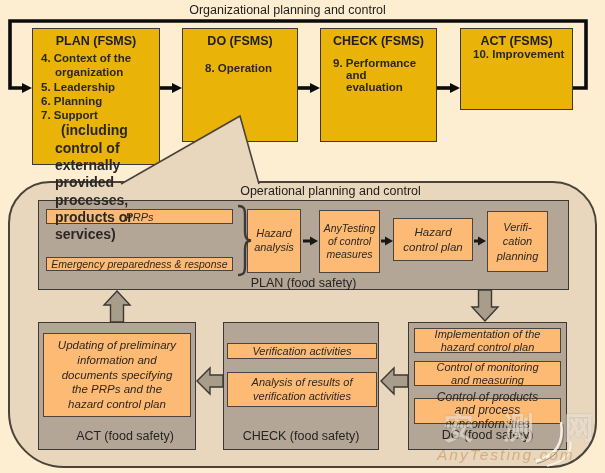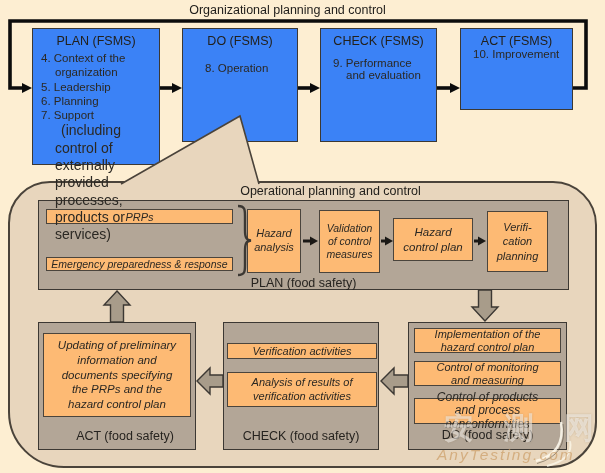--- a/index.html
+++ b/index.html
@@ -1,20 +1,20 @@
 <!DOCTYPE html>
 <html><head>
 <meta charset="utf-8">
 <style>
   html,body{margin:0;padding:0;background:#fdeed2;}
   #stage{position:relative;width:605px;height:473px;background:#fdeed2;overflow:hidden;
          font-family:"Liberation Sans","DejaVu Sans",sans-serif;color:#2b2823;}
   .abs{position:absolute;}
   
-  .pdca{position:absolute;background:#3b82f6;border:1.6px solid #3c3833;box-sizing:border-box;z-index:3;}
+  .pdca{position:absolute;background:#eab308;border:1.6px solid #3c3833;box-sizing:border-box;z-index:3;font-weight:bold;}
   .pdca-head{text-align:center;font-size:12.5px;padding-top:5px;color:#22201c;}
   .pdca-items{font-size:11.5px;line-height:1.24;margin-top:3px;padding:0 4px 0 8px;}
   .pdca-item{padding-left:14px;text-indent:-14px;}
   .pdca-note{font-size:14px;margin-left:6px;}
   .pdca-single{font-size:11.5px;}
   
   #op-panel{position:absolute;left:8px;top:181px;width:589px;height:287px;background:#e8d6bd;
             border:2px solid #4a433a;border-radius:42px 44px 46px 56px;box-sizing:border-box;z-index:1;}
   .op-title{position:absolute;left:228px;top:184px;width:205px;text-align:center;font-size:12.5px;z-index:2;color:#22201c;}
   .dark{position:absolute;background:#b3a697;border:1.8px solid #3c3833;box-sizing:border-box;z-index:2;}
@@ -66,21 +66,21 @@
     <div class="pdca-single" style="padding-left:12px;">10. Improvement</div>
   </div>
 
   <div id="op-panel"></div>
   <div class="op-title">Operational planning and control</div>
 
   <div class="dark" style="left:38px;top:200px;width:531px;height:90px;"></div>
   <div class="light" style="left:46px;top:209px;width:187px;height:15px;font-size:11px;">PRPs</div>
   <div class="light" style="left:46px;top:257px;width:187px;height:14px;font-size:10.5px;">Emergency preparedness &amp; response</div>
   <div class="light" style="left:247px;top:209px;width:54px;height:64px;font-size:11px;line-height:1.25;">Hazard analysis</div>
-  <div class="light" style="left:319px;top:210px;width:61px;height:63px;font-size:10.5px;line-height:1.25;padding:0 3px;">Validation of control measures</div>
+  <div class="light" style="left:319px;top:210px;width:61px;height:63px;font-size:10.5px;line-height:1.25;padding:0 3px;">AnyTesting of control measures</div>
   <div class="light" style="left:393px;top:218px;width:80px;height:43px;font-size:11.5px;line-height:1.25;padding:0 4px;">Hazard control plan</div>
   <div class="light" style="left:487px;top:211px;width:61px;height:61px;font-size:11px;line-height:1.3;padding:0 2px;">Verifi-cation planning</div>
   <div class="fs-label" style="left:38px;top:276px;width:531px;">PLAN (food safety)</div>
 
   <div class="dark" style="left:38px;top:322px;width:158px;height:128px;"></div>
   <div class="light" style="left:43px;top:333px;width:148px;height:84px;font-size:11.5px;line-height:1.28;padding:0 10px;">Updating of preliminary information and documents specifying the PRPs and the hazard control plan</div>
   <div class="fs-label" style="left:30px;top:429px;width:190px;">ACT (food safety)</div>
 
   <div class="dark" style="left:223px;top:322px;width:156px;height:128px;"></div>
   <div class="light" style="left:227px;top:343px;width:150px;height:16px;font-size:11px;">Verification activities</div>

